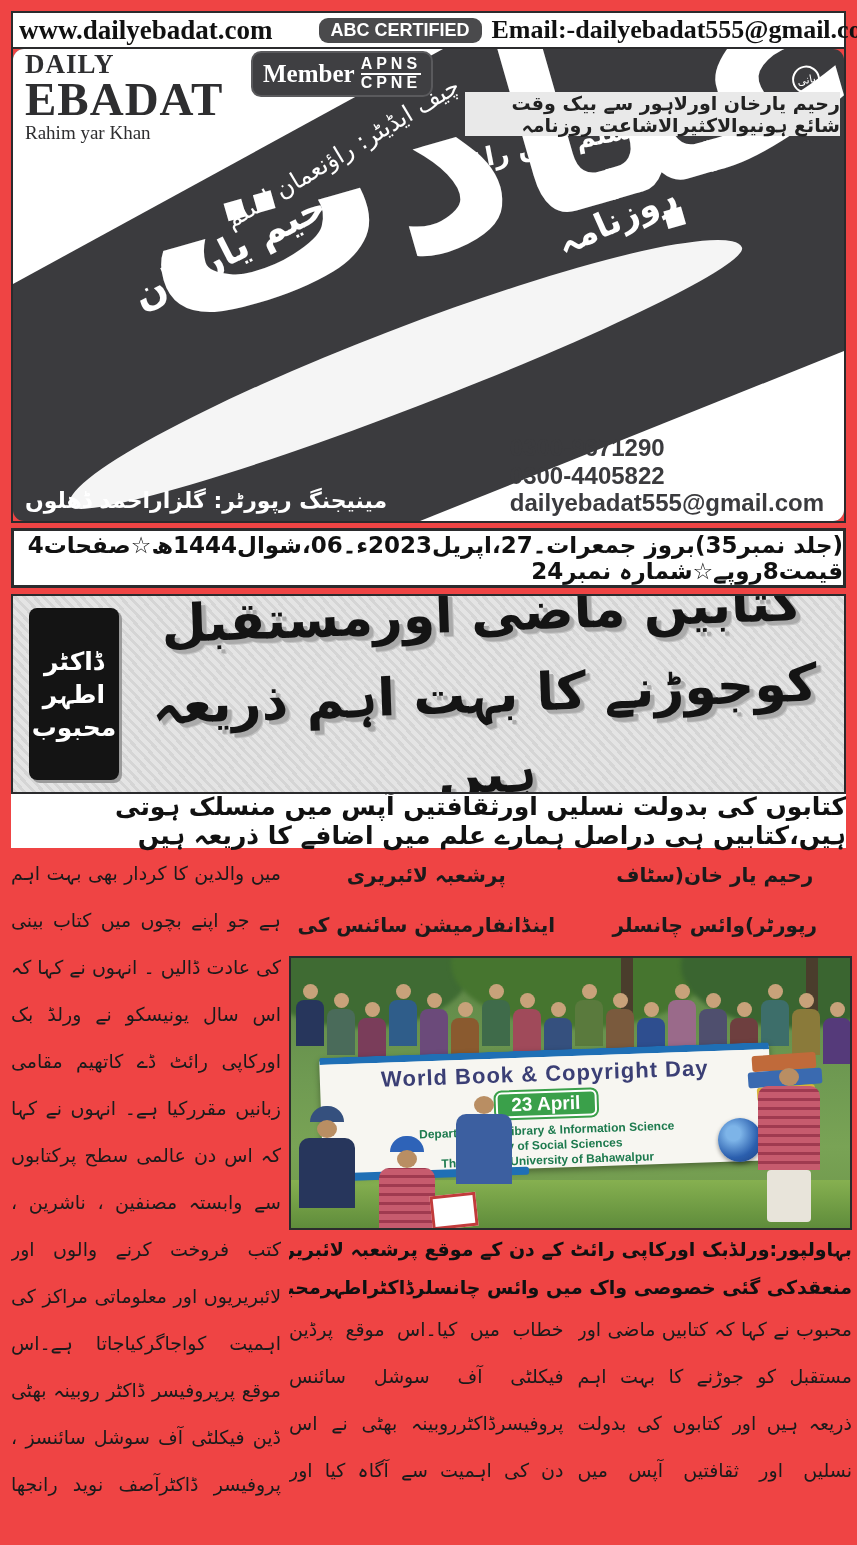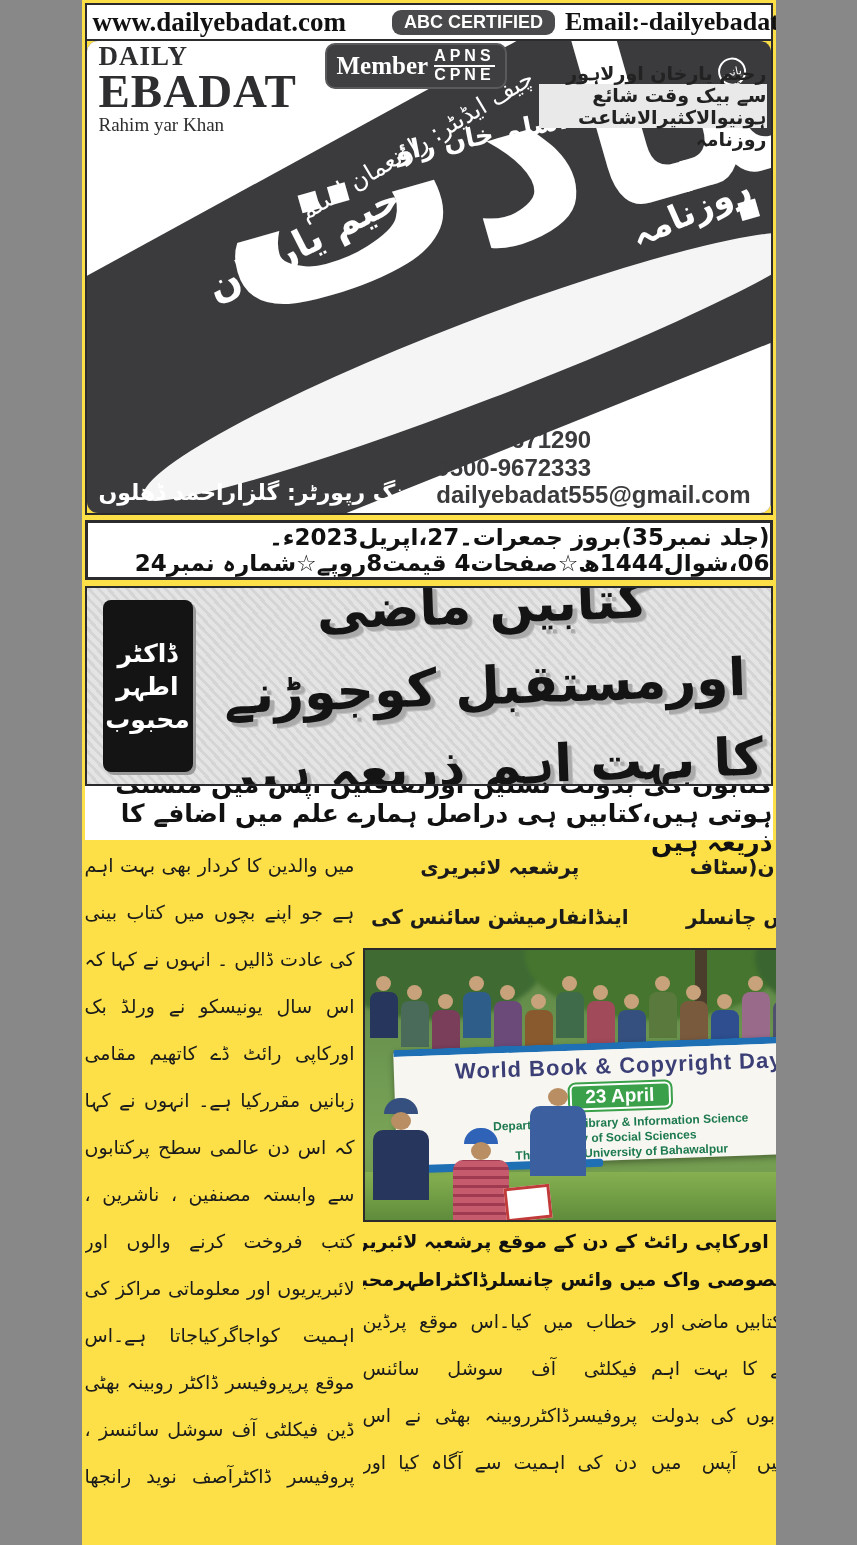--- a/index.html
+++ b/index.html
@@ -1,19 +1,19 @@
 <!DOCTYPE html>
 <html lang="ur"><head>
 <meta charset="utf-8">
 <style>
   * { margin:0; padding:0; box-sizing:border-box; }
   html,body { background:#888; }
   .page {
-    position:relative; width:694px; height:1545px; margin:0 auto;
-    background:#fde047; padding:3px; overflow:hidden;
+    position:relative; width:857px; height:1545px; margin:0 auto;
+    background:#ef4444; padding:11px; overflow:hidden;
     font-family:"Liberation Serif", serif; color:#111;
   }
   .urdu { font-family:"DejaVu Sans", sans-serif; direction:rtl; }
 
   
   .mast-frame { border:2px solid #2b2b2d; }
   .topbar {
     height:36px; display:flex; align-items:center; gap:10px;
     padding:0 6px; border-bottom:2px solid #2b2b2d; background:#fff;
   }
@@ -215,21 +215,21 @@
       <div class="rot-text founder urdu">
         <span class="founder-mark">بانی</span>
         <span>حاجی محمداسلم خاں راؤ</span>
       </div>
       <div class="rot-text roznama urdu">روزنامہ</div>
 
       <div class="managing-editor urdu">مینیجنگ رپورٹر: گلزاراحمد ڈھلوں</div>
 
       <div class="contact-block">
         <div>0300-9671290</div>
-        <div>0500-9672333</div>
+        <div>0300-4405822</div>
         <div>dailyebadat555@gmail.com</div>
       </div>
     </div>
   </div>
 
   <div class="dateline urdu">(جلد نمبر35)بروز جمعرات۔27،اپریل2023ء۔06،شوال1444ھ☆صفحات4 قیمت8روپے☆شمارہ نمبر24</div>
 
   <div class="headline-box">
     <div class="kicker urdu">
       <span>ڈاکٹر</span>

